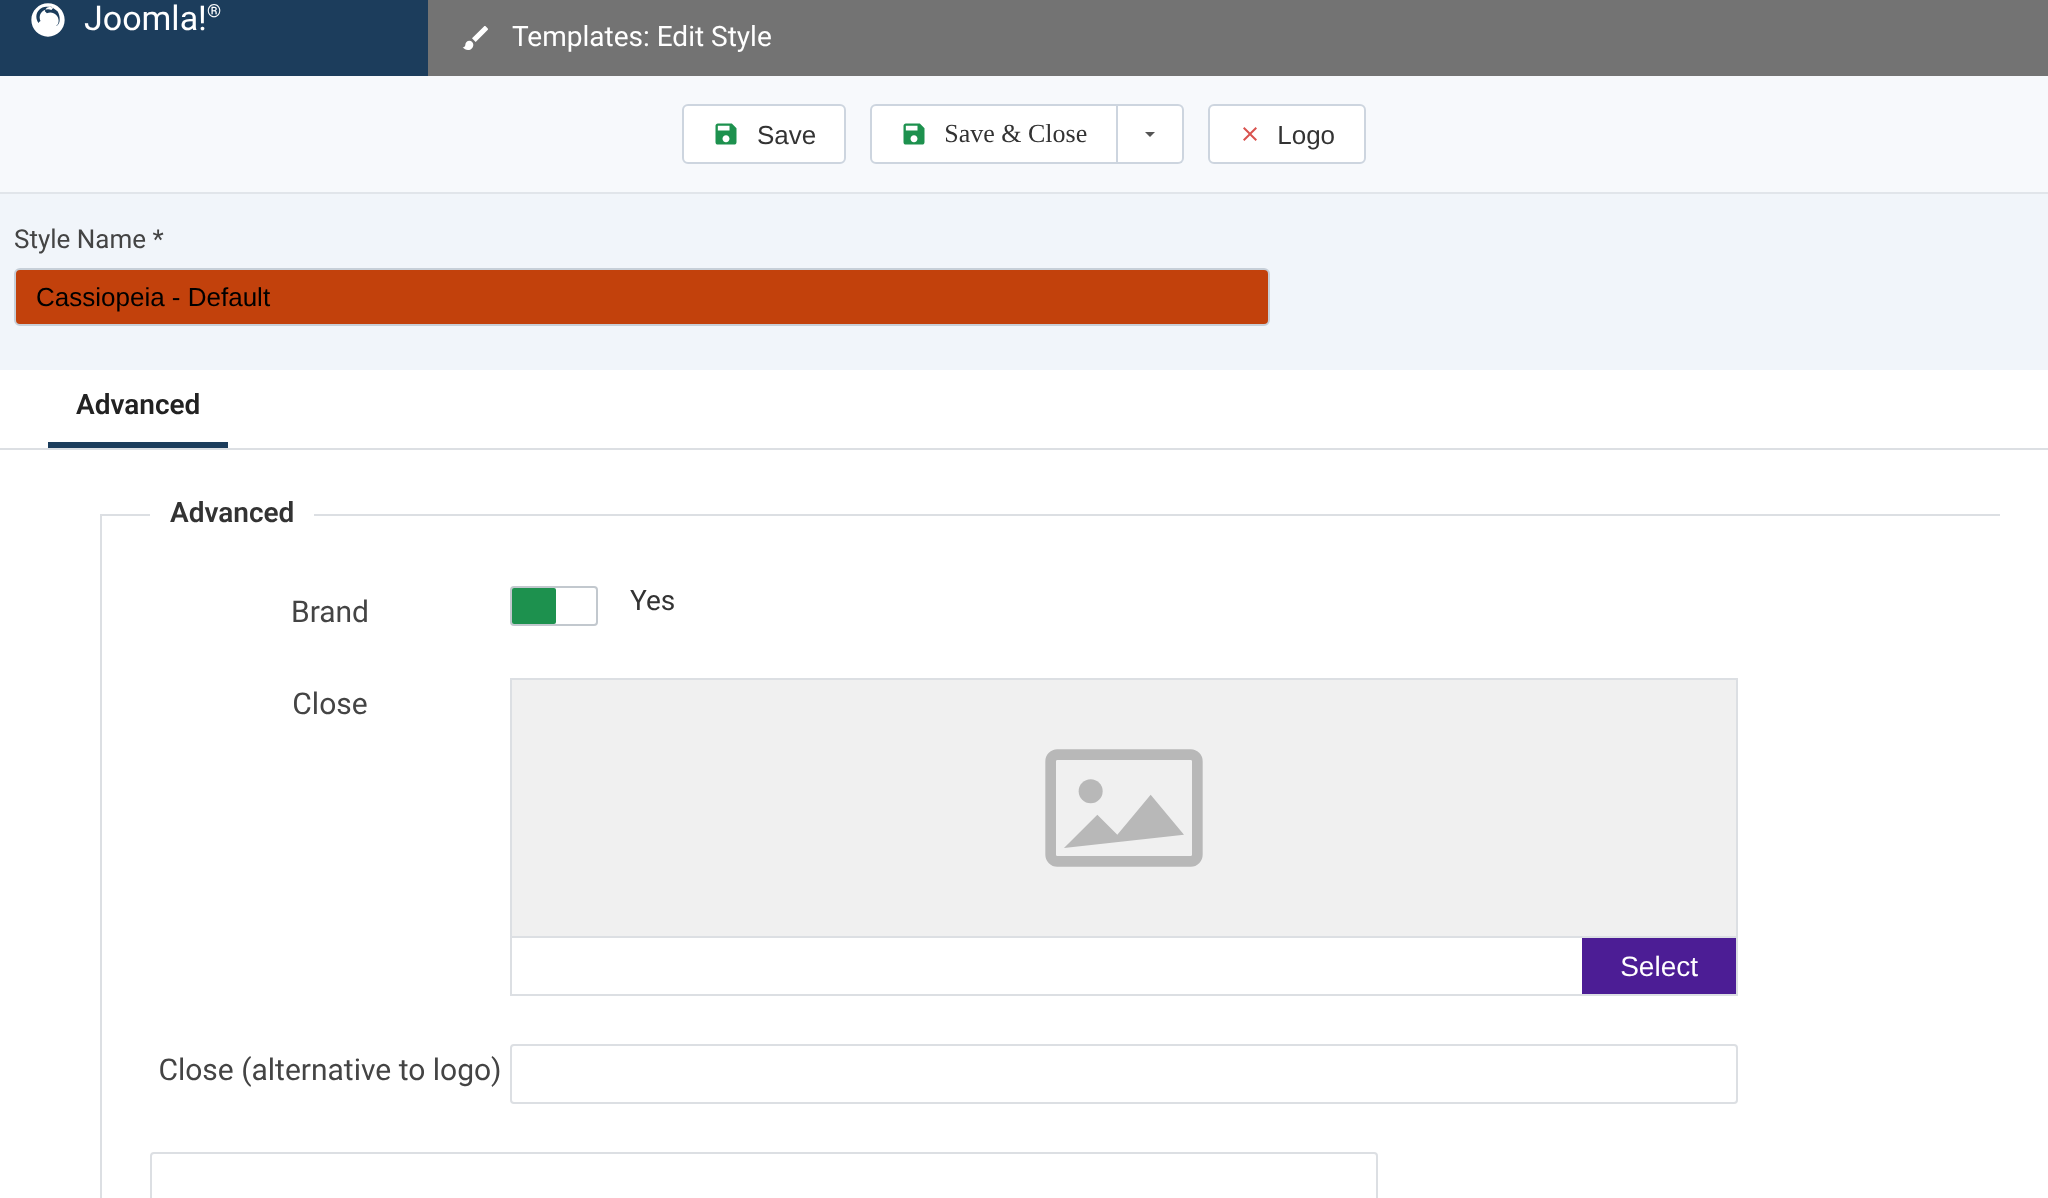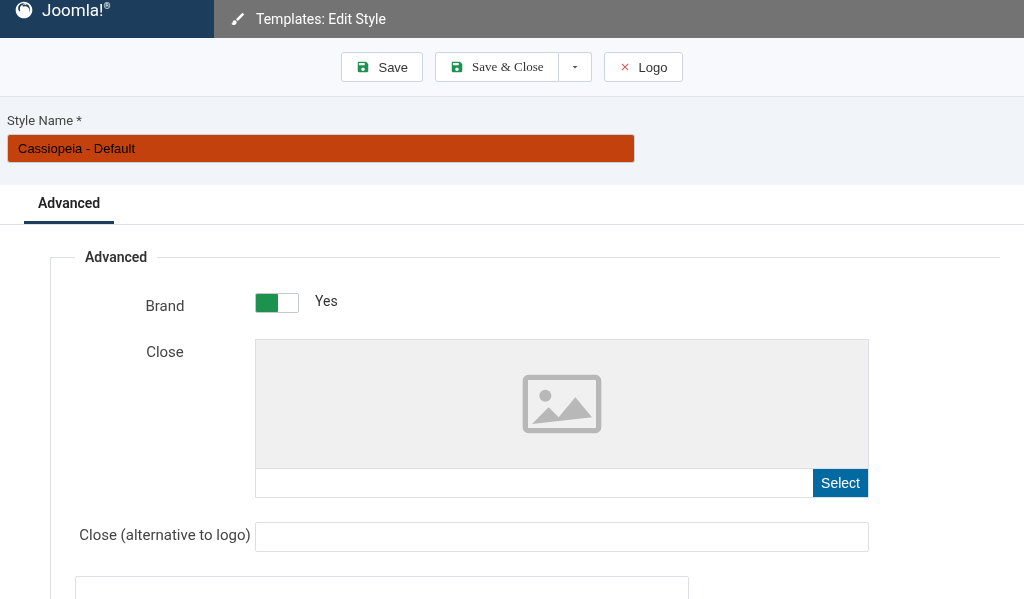--- a/index.html
+++ b/index.html
@@ -207,24 +207,24 @@
       border-top: none;
     }
     .media-path-input {
       flex: 1;
       border: none;
       padding: 6px 10px;
       font-size: 14px;
       outline: none;
     }
     .select-btn {
-      background: #0369a1;
+      background: #4c1d95;
       color: #fff;
       border: none;
-      padding: 0 8px;
+      padding: 0 19px;
       font-size: 14px;
       cursor: pointer;
     }
     .wide-input {
       width: 614px;
       padding: 6px 10px;
       border: 1px solid #dcdfe3;
       border-radius: 2px;
       font-size: 14px;
     }

